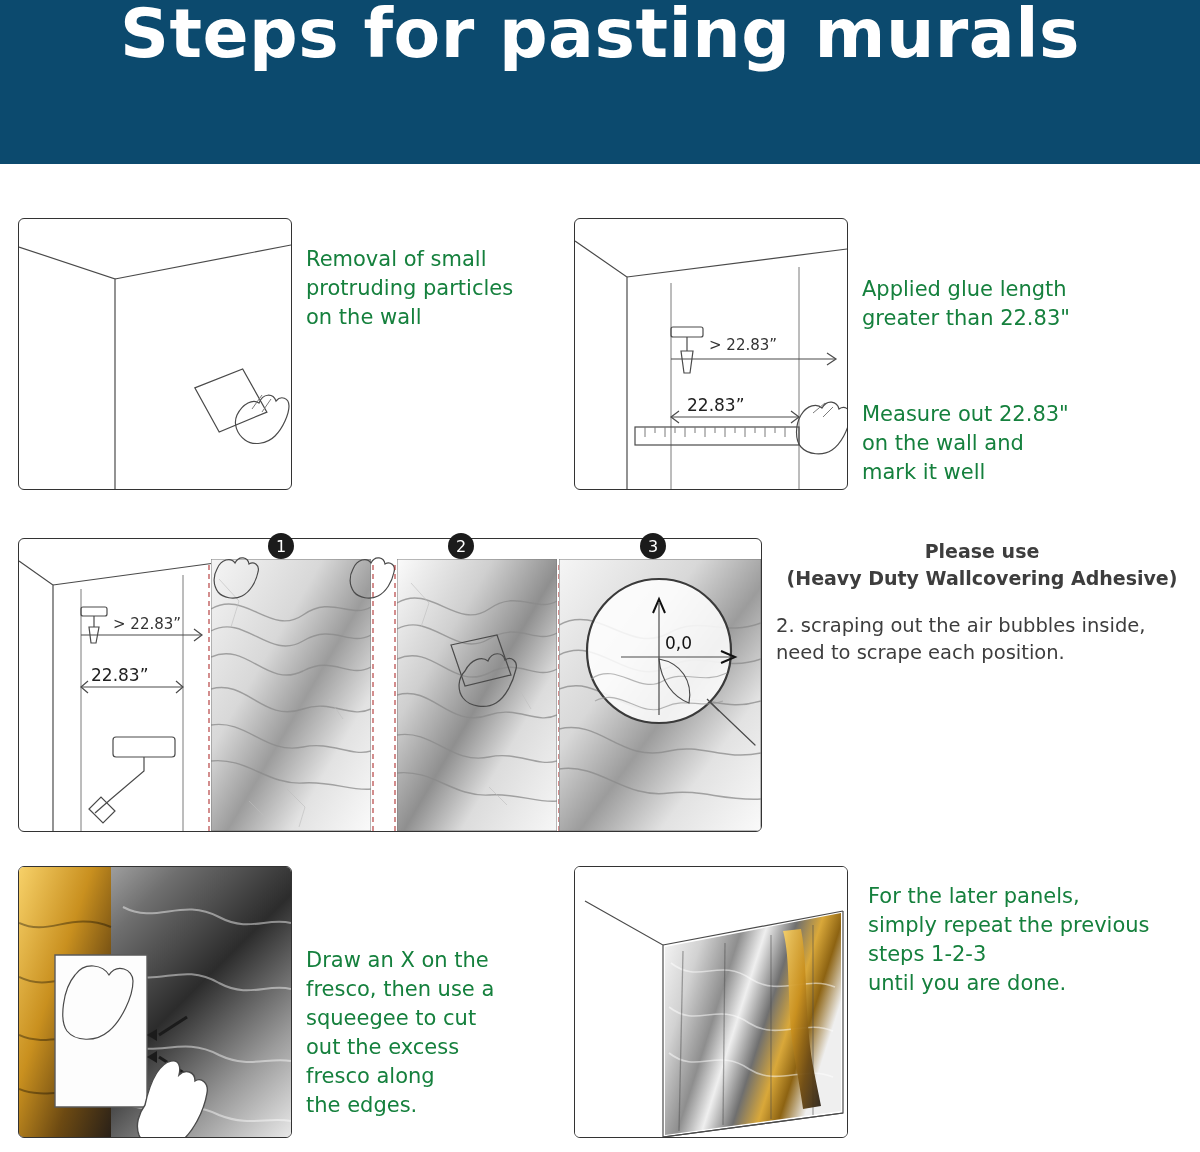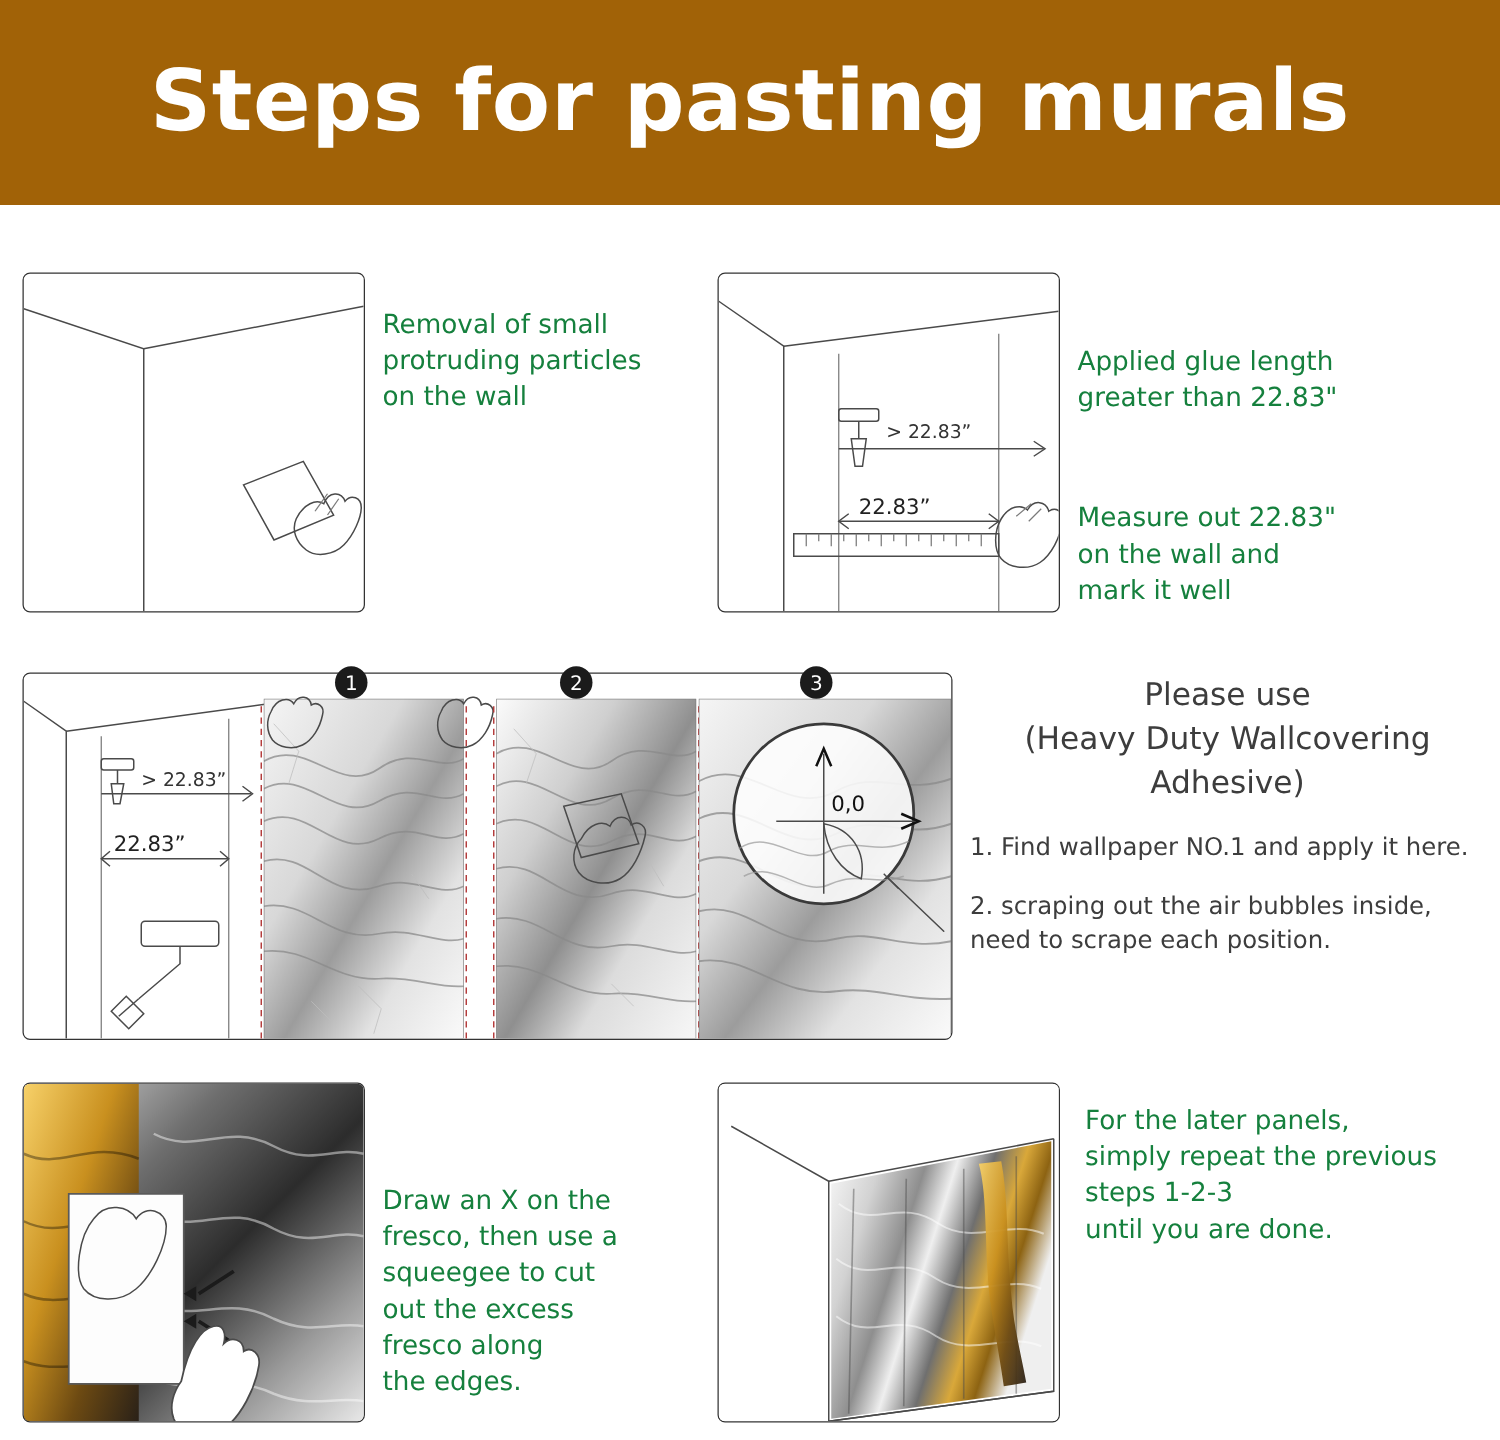--- a/index.html
+++ b/index.html
@@ -11,23 +11,23 @@
     font-family: "DejaVu Sans", sans-serif;
     color: #3a3a3a;
     overflow: hidden;
     position: relative;
   }
 
   
   .header {
     width: 1200px;
     height: 164px;
-    background: #a16207;
+    background: #0c4a6e;
     display: flex;
-    align-items: center;
+    align-items: flex-start;
     justify-content: center;
   }
   .header-title {
     color: #ffffff;
     font-size: 68px;
     font-weight: bold;
     letter-spacing: 0.5px;
     font-family: "DejaVu Sans", sans-serif;
     line-height: 1;
   }
@@ -70,25 +70,26 @@
     font-family: "DejaVu Sans", sans-serif;
     z-index: 5;
   }
   #badge-1 { left: 268px; top: 533px; }
   #badge-2 { left: 448px; top: 533px; }
   #badge-3 { left: 640px; top: 533px; }
 
   #instr-block { position: absolute; left: 776px; top: 538px; width: 412px; }
   .instr-head {
     text-align: center;
-    font-size: 25px;
+    font-size: 19px;
     line-height: 1.4;
     color: #3d3d3d;
     white-space: pre-line;
     margin-bottom: 22px;
+    font-weight: bold;
   }
   .instr-item {
     font-size: 19.5px;
     line-height: 1.35;
     color: #3d3d3d;
     margin-bottom: 21px;
     white-space: pre-line;
   }
 
   
@@ -311,21 +312,20 @@
     <path class="ln" d="M640 120 c22 4 34 22 30 44 c-16 -6 -28 -22 -30 -44 z" fill="#fdfdfd"></path>
 
     <path class="ln" d="M692 164 L736 206" stroke="#3a3a3a" stroke-width="10" stroke-linecap="round"></path>
     <path class="ln" d="M688 160 L700 172" stroke="#3a3a3a" stroke-width="4"></path>
   </svg>
 </div>
 
 <div id="instr-block">
   <div class="instr-head">Please use
 (Heavy Duty Wallcovering Adhesive)</div>
-  <div class="instr-item">1. Find wallpaper NO.1 and apply it here.</div>
   <div class="instr-item">2. scraping out the air bubbles inside,
 need to scrape each position.</div>
 </div>
 
 <div class="panel" id="panel-cut">
   <svg width="272" height="270" viewBox="0 0 272 270">
     <defs>
       <linearGradient id="goldg" x1="0" y1="0" x2="1" y2="1">
         <stop offset="0%" stop-color="#f7d169"></stop>
         <stop offset="40%" stop-color="#c9901f"></stop>

